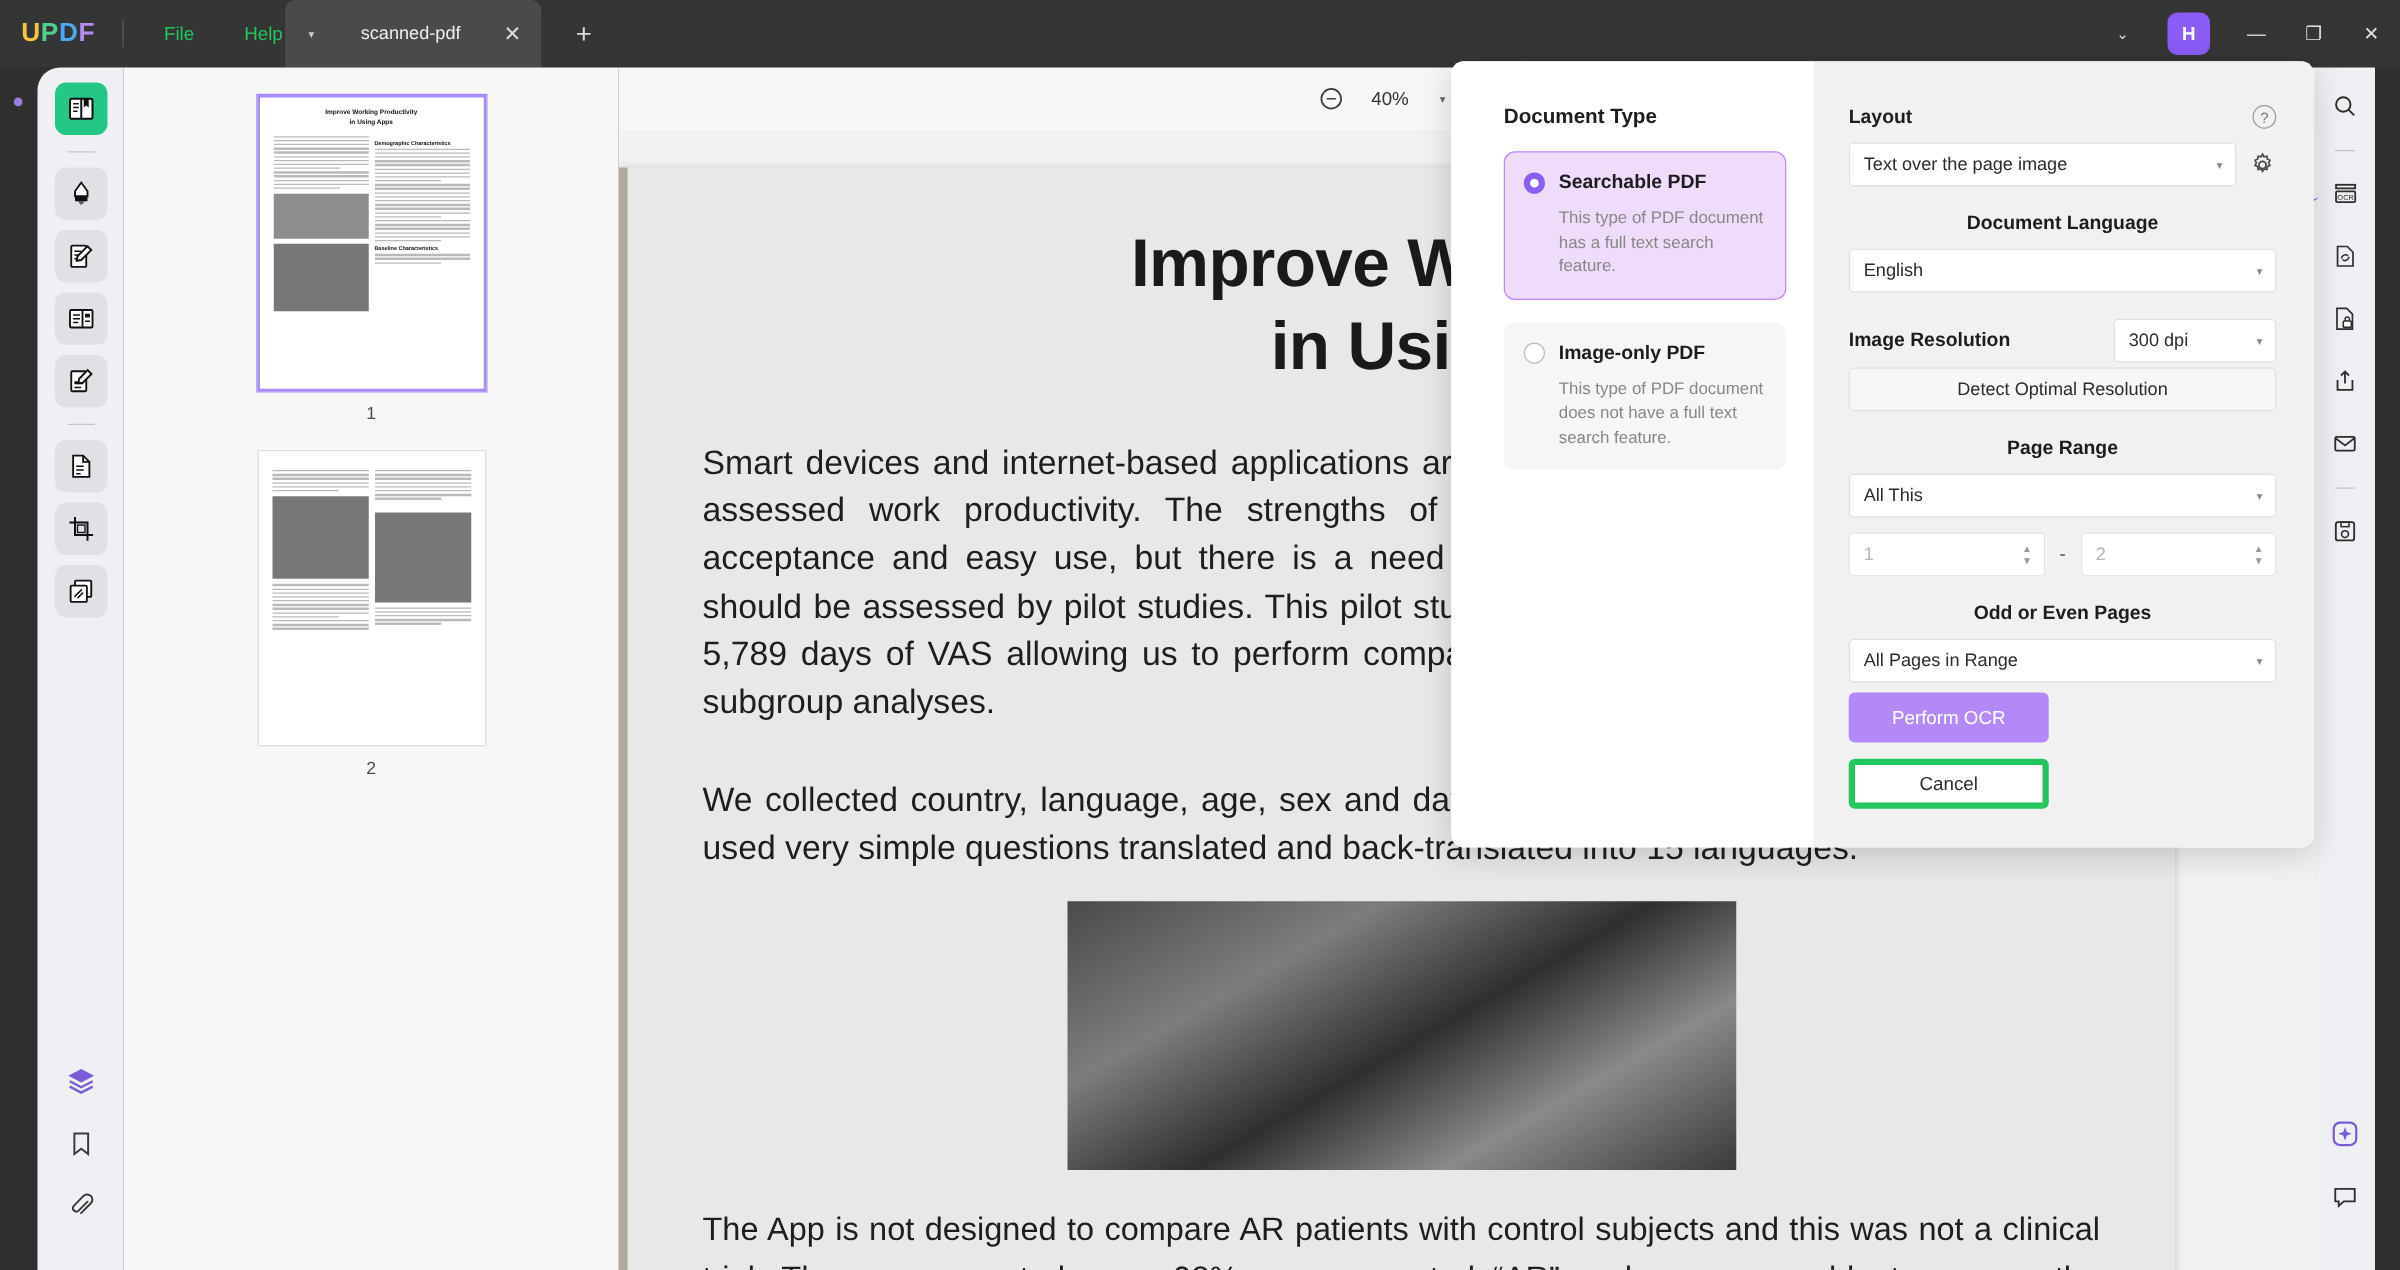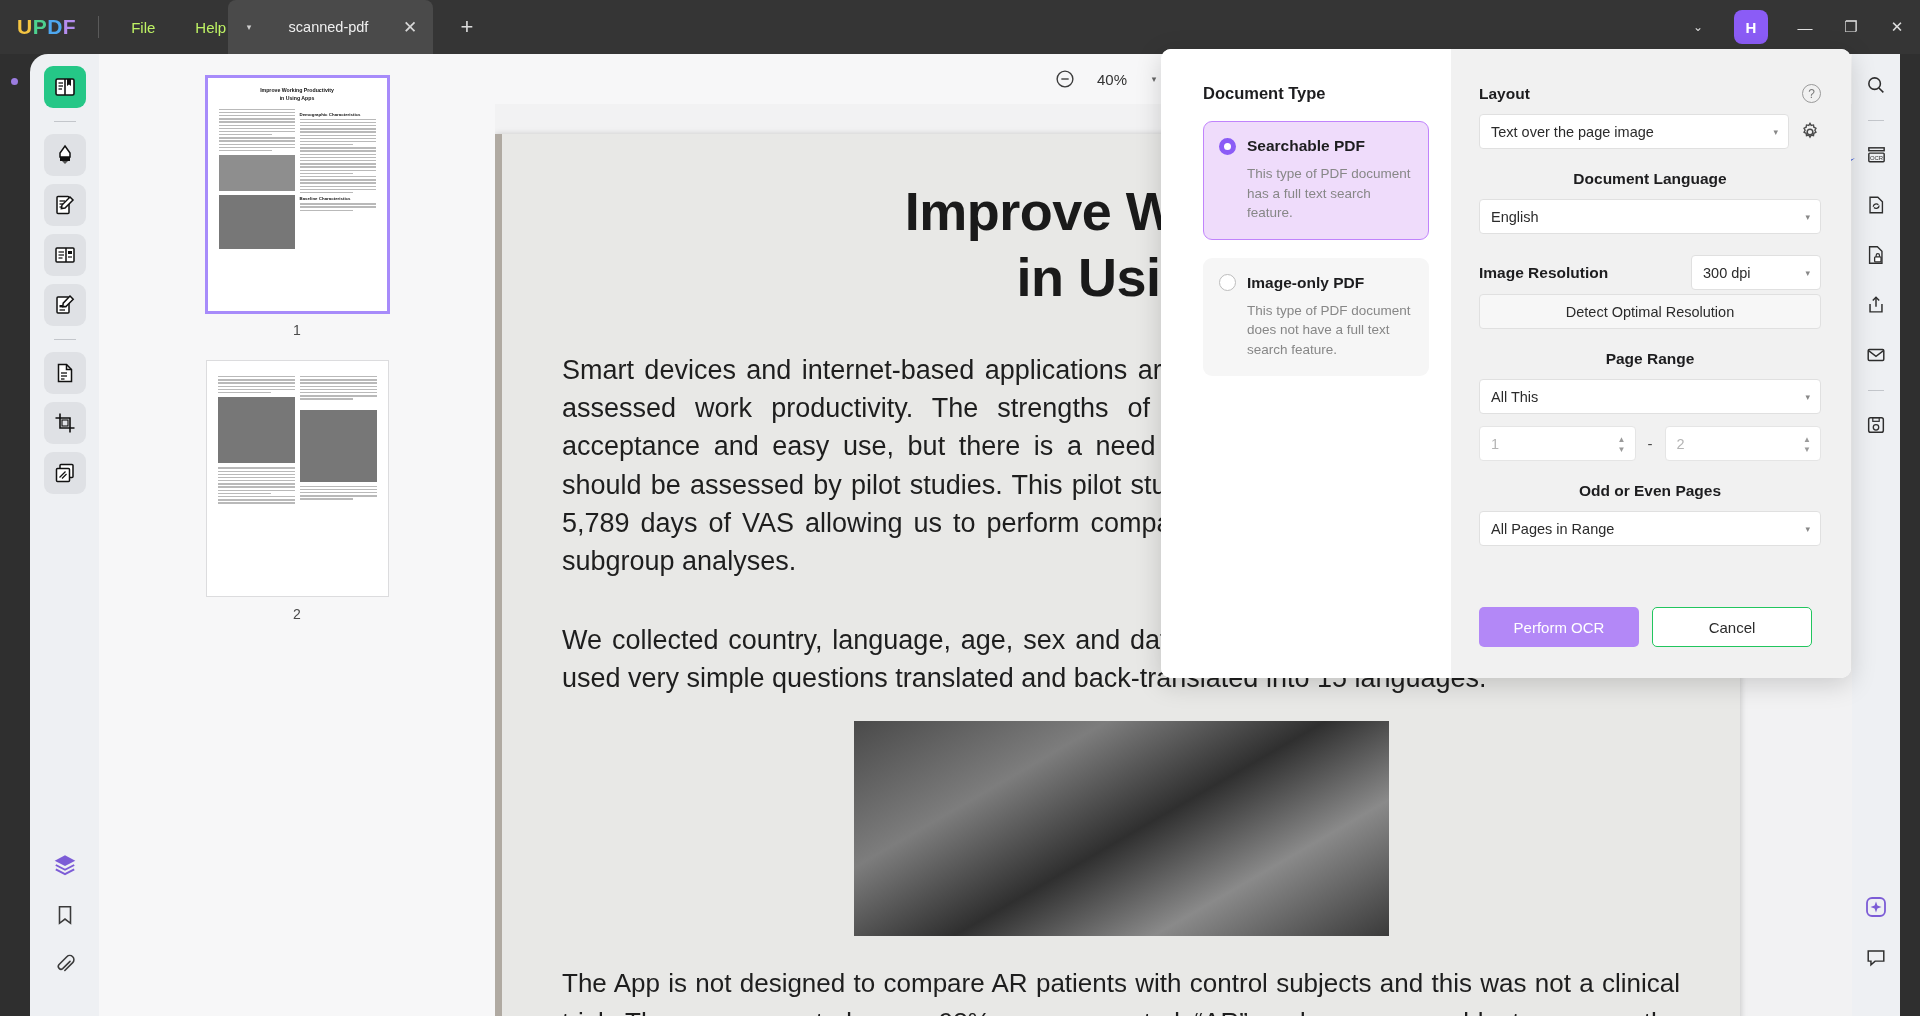--- a/index.html
+++ b/index.html
@@ -19,21 +19,21 @@
   .logo {
     margin-left: 17px; font-size: 21px; font-weight: bold; letter-spacing: .5px;
     display: flex;
   }
   .logo span:nth-child(1){ color:#f5c542; }
   .logo span:nth-child(2){ color:#4dd18f; }
   .logo span:nth-child(3){ color:#4ea8f0; }
   .logo span:nth-child(4){ color:#b58df0; }
   .vdiv { width:1px; height:22px; background:#5a5a5a; margin-left:22px; }
   .menu-item {
-    color:#bef264; font-size:15px; padding:0 20px; height:54px;
+    color:#22c55e; font-size:15px; padding:0 20px; height:54px;
     display:flex; align-items:center; cursor:pointer;
   }
   .menus { display:flex; margin-left:12px; }
 
   .tab {
     position:absolute; left:228px; top:0; width:205px; height:54px;
     background:#4a4a4a; border-radius:8px 8px 0 0;
     display:flex; align-items:center; padding:0 12px;
   }
   .tab-caret {
@@ -232,30 +232,30 @@
   }
   .spin-arrows {
     position:absolute; right:9px; top:50%; transform:translateY(-50%);
     display:flex; flex-direction:column; gap:3px;
   }
   .spin-arrows i { font-style:normal; font-size:8px; color:#9a9a9a; line-height:7px; }
   .dash { font-size:15px; color:#4a4a4a; }
   .grp { margin-top:21px; }
   .actions {
     position:absolute; left:28px; right:30px; bottom:31px;
-    display:flex; gap:13px;
+    display:flex; gap:13px;flex-direction:column;
   }
   .btn-primary {
     width:160px; height:40px; background:#b388f7; color:#fff; border:none;
     border-radius:5px; font-size:15px; cursor:pointer;
     font-family:"Liberation Sans", sans-serif;
   }
   .btn-secondary {
     width:160px; height:40px; background:#fff; color:#2b2b2b;
-    border:1px solid #22c55e; border-radius:5px; font-size:15px; cursor:pointer;
+    border:5px solid #22c55e; border-radius:5px; font-size:15px; cursor:pointer;
     font-family:"Liberation Sans", sans-serif;
   }
   svg { display:block; }
 </style>
 </head>
 <body>
 
 <div class="app">
 
   <div class="titlebar">

